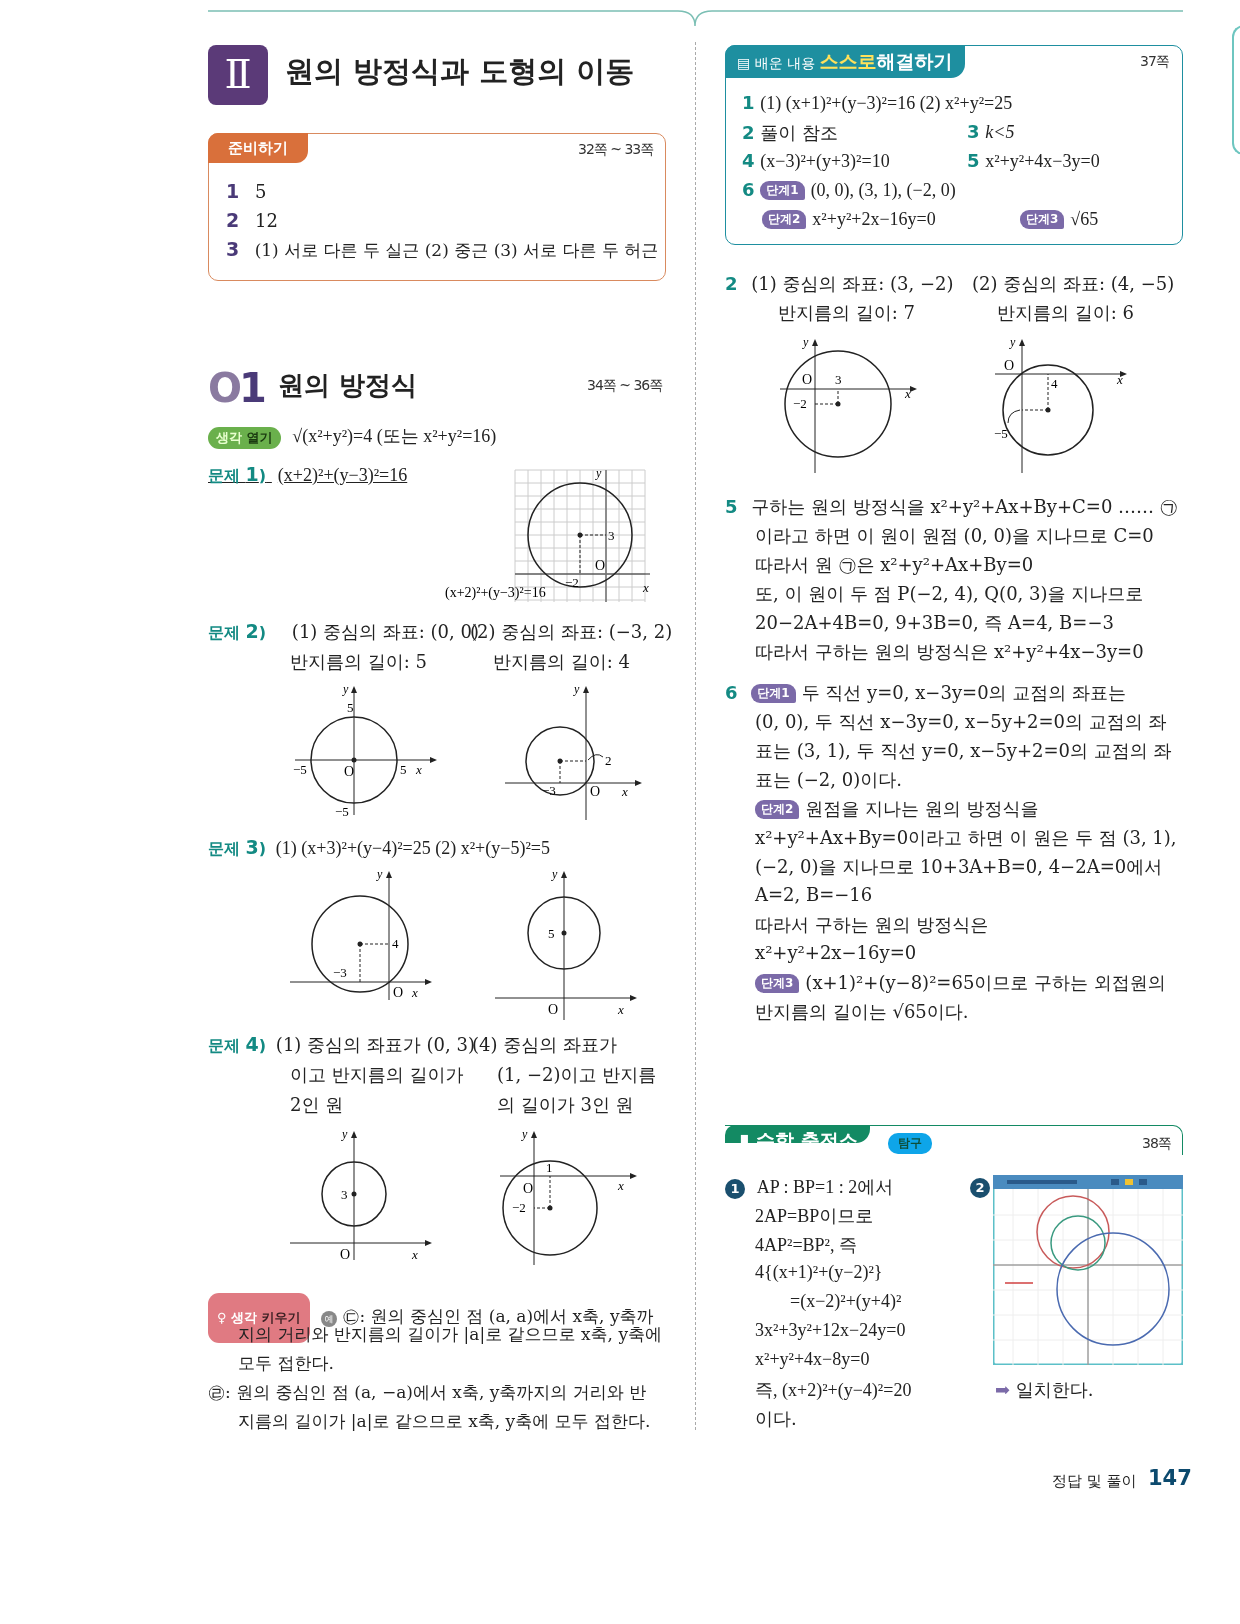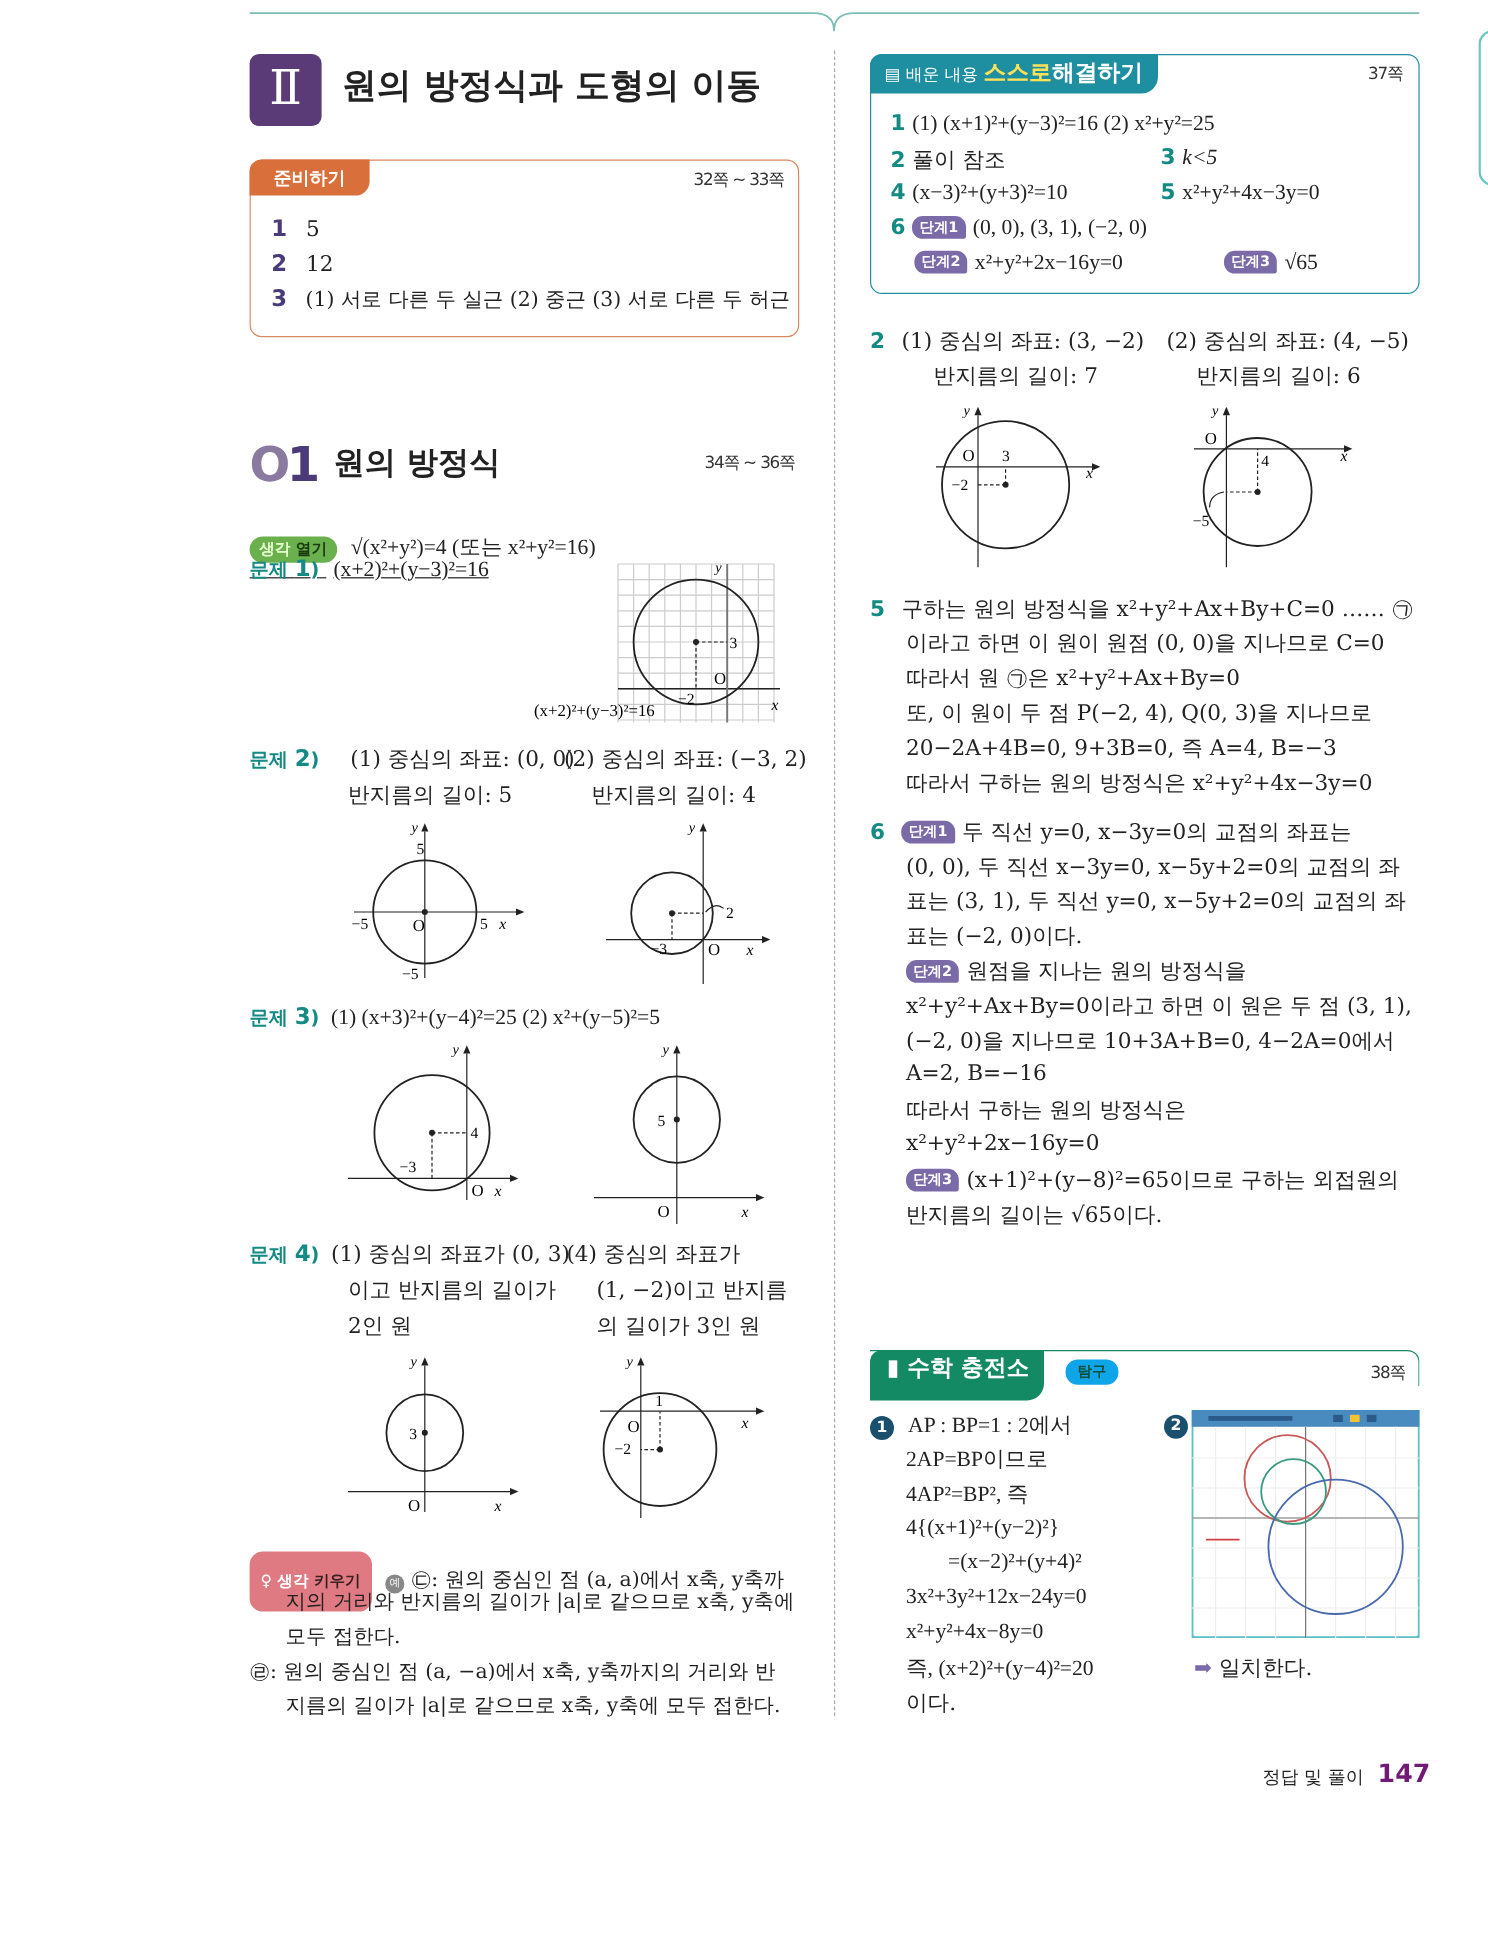--- a/index.html
+++ b/index.html
@@ -37,30 +37,30 @@
 
   
   .rev-box { left: 725px; top: 45px; width: 458px; height: 200px; border: 1.5px solid #1e8fa0; border-radius: 10px; }
   .rev-tab { left: 725px; top: 45px; width: 240px; height: 33px; background: #1e8fa0; border-radius: 10px 0 14px 0; color: #fff; font-family: "DejaVu Sans", sans-serif; font-size: 14px; line-height: 33px; padding-left: 12px; }
   .rev-tab .big { font-size: 19px; font-weight: bold; }
   .rev-tab .y { color: #ffe15a; }
   .step { display: inline-block; background: #7b6aa8; color: #fff; font-family: "DejaVu Sans", sans-serif; font-size: 12px; font-weight: bold; padding: 1px 6px; border-radius: 9px 9px 2px 9px; margin-right: 6px; vertical-align: 2px; }
 
   
   .ms-box { left: 725px; top: 1125px; width: 458px; height: 30px; border-top: 1.5px solid #138a63; border-right: 1.5px solid #138a63; border-radius: 0 10px 0 0; }
-  .ms-tab { left: 725px; top: 1125px; width: 145px; height: 42px; background: #138a63; border-radius: 10px 0 14px 0; color: #fff; font-family: "DejaVu Sans", sans-serif; font-size: 19px; font-weight: bold; line-height: 31px; padding-left: 14px; }
+  .ms-tab { left: 725px; top: 1125px; width: 145px; height: 18px; background: #138a63; border-radius: 10px 0 14px 0; color: #fff; font-family: "DejaVu Sans", sans-serif; font-size: 19px; font-weight: bold; line-height: 31px; padding-left: 14px; }
   .ms-pill { left: 888px; top: 1133px; background: #0ea5e9; color: #0e4f3a; font-family: "DejaVu Sans", sans-serif; font-size: 12px; font-weight: bold; padding: 2px 10px; border-radius: 10px; }
   .circ-num { display: inline-block; width: 20px; height: 20px; border-radius: 50%; background: #1a4f6e; color: #fff; font-family: "DejaVu Sans", sans-serif; font-size: 13px; font-weight: bold; text-align: center; line-height: 20px; }
 
   .think-pill { display: inline-block; background: #e07a82; color: #fff; font-family: "DejaVu Sans", sans-serif; font-size: 13px; font-weight: bold; padding: 16px 9px; border-radius: 11px; }
   .think-pill span { color: #3a1f22; }
   .ex-dot { display: inline-block; width: 16px; height: 16px; border-radius: 50%; background: #888; color: #fff; font-size: 9px; text-align: center; line-height: 16px; font-family: "DejaVu Sans", sans-serif; }
 
   .footer-label { left: 1052px; top: 1472px; font-family: "DejaVu Sans", sans-serif; font-size: 15px; color: #222; }
-  .footer-num { left: 1148px; top: 1466px; font-family: "DejaVu Sans", sans-serif; font-size: 21px; font-weight: bold; color: #701a75; text-align: center; }
+  .footer-num { left: 1148px; top: 1466px; font-family: "DejaVu Sans", sans-serif; font-size: 21px; font-weight: bold; color: #0c4a6e; text-align: center; }
   .side-tab { left: 1232px; top: 25px; width: 14px; height: 130px; border: 2px solid #6ec6c0; border-right: none; border-radius: 12px 0 0 12px; }
 
   svg text { font-family: "Liberation Serif", "DejaVu Serif", serif; }
 </style>
 </head>
 <body>
 
 <svg class="top-rule" viewBox="0 0 975 18" preserveAspectRatio="none">
   <path d="M0 1 H470 Q487 1 487 16 Q487 1 504 1 H975" fill="none" stroke="#7bbfb4" stroke-width="1.5"></path>
 </svg>
@@ -83,21 +83,21 @@
 </div>
 <div class="abs line" style="left:226px; top:238px; font-size:17px;">
   <span class="qnum">3</span>
   <span style="margin-left:10px">(1) 서로 다른 두 실근   (2) 중근   (3) 서로 다른 두 허근</span>
 </div>
 
 <div class="abs sec-num"><span>O</span><b>1</b></div>
 <div class="abs sec-title">원의 방정식</div>
 <div class="abs pages" style="left:587px; top:377px;">34쪽 ~ 36쪽</div>
 
-<div class="abs line" style="left:208px; top:444px;text-align:center;">
+<div class="abs line" style="left:208px; top:424px;text-align:center;">
   <span class="pill-green"><span>생각</span> <span style="color:#1a3a10">열기</span></span>
   <span class="math" style="margin-left:6px">√(x²+y²)=4 (또는 x²+y²=16)</span>
 </div>
 
 <div class="abs line" style="left:208px; top:463px;text-decoration:underline;">
   <span class="prob"><span>문제</span> <b>1</b>)</span>
   <span class="math" style="margin-left:6px">(x+2)²+(y−3)²=16</span>
 </div>
 <svg class="abs" style="left:445px; top:465px;" width="210" height="140">
   <g stroke="#ccc" stroke-width="1">

